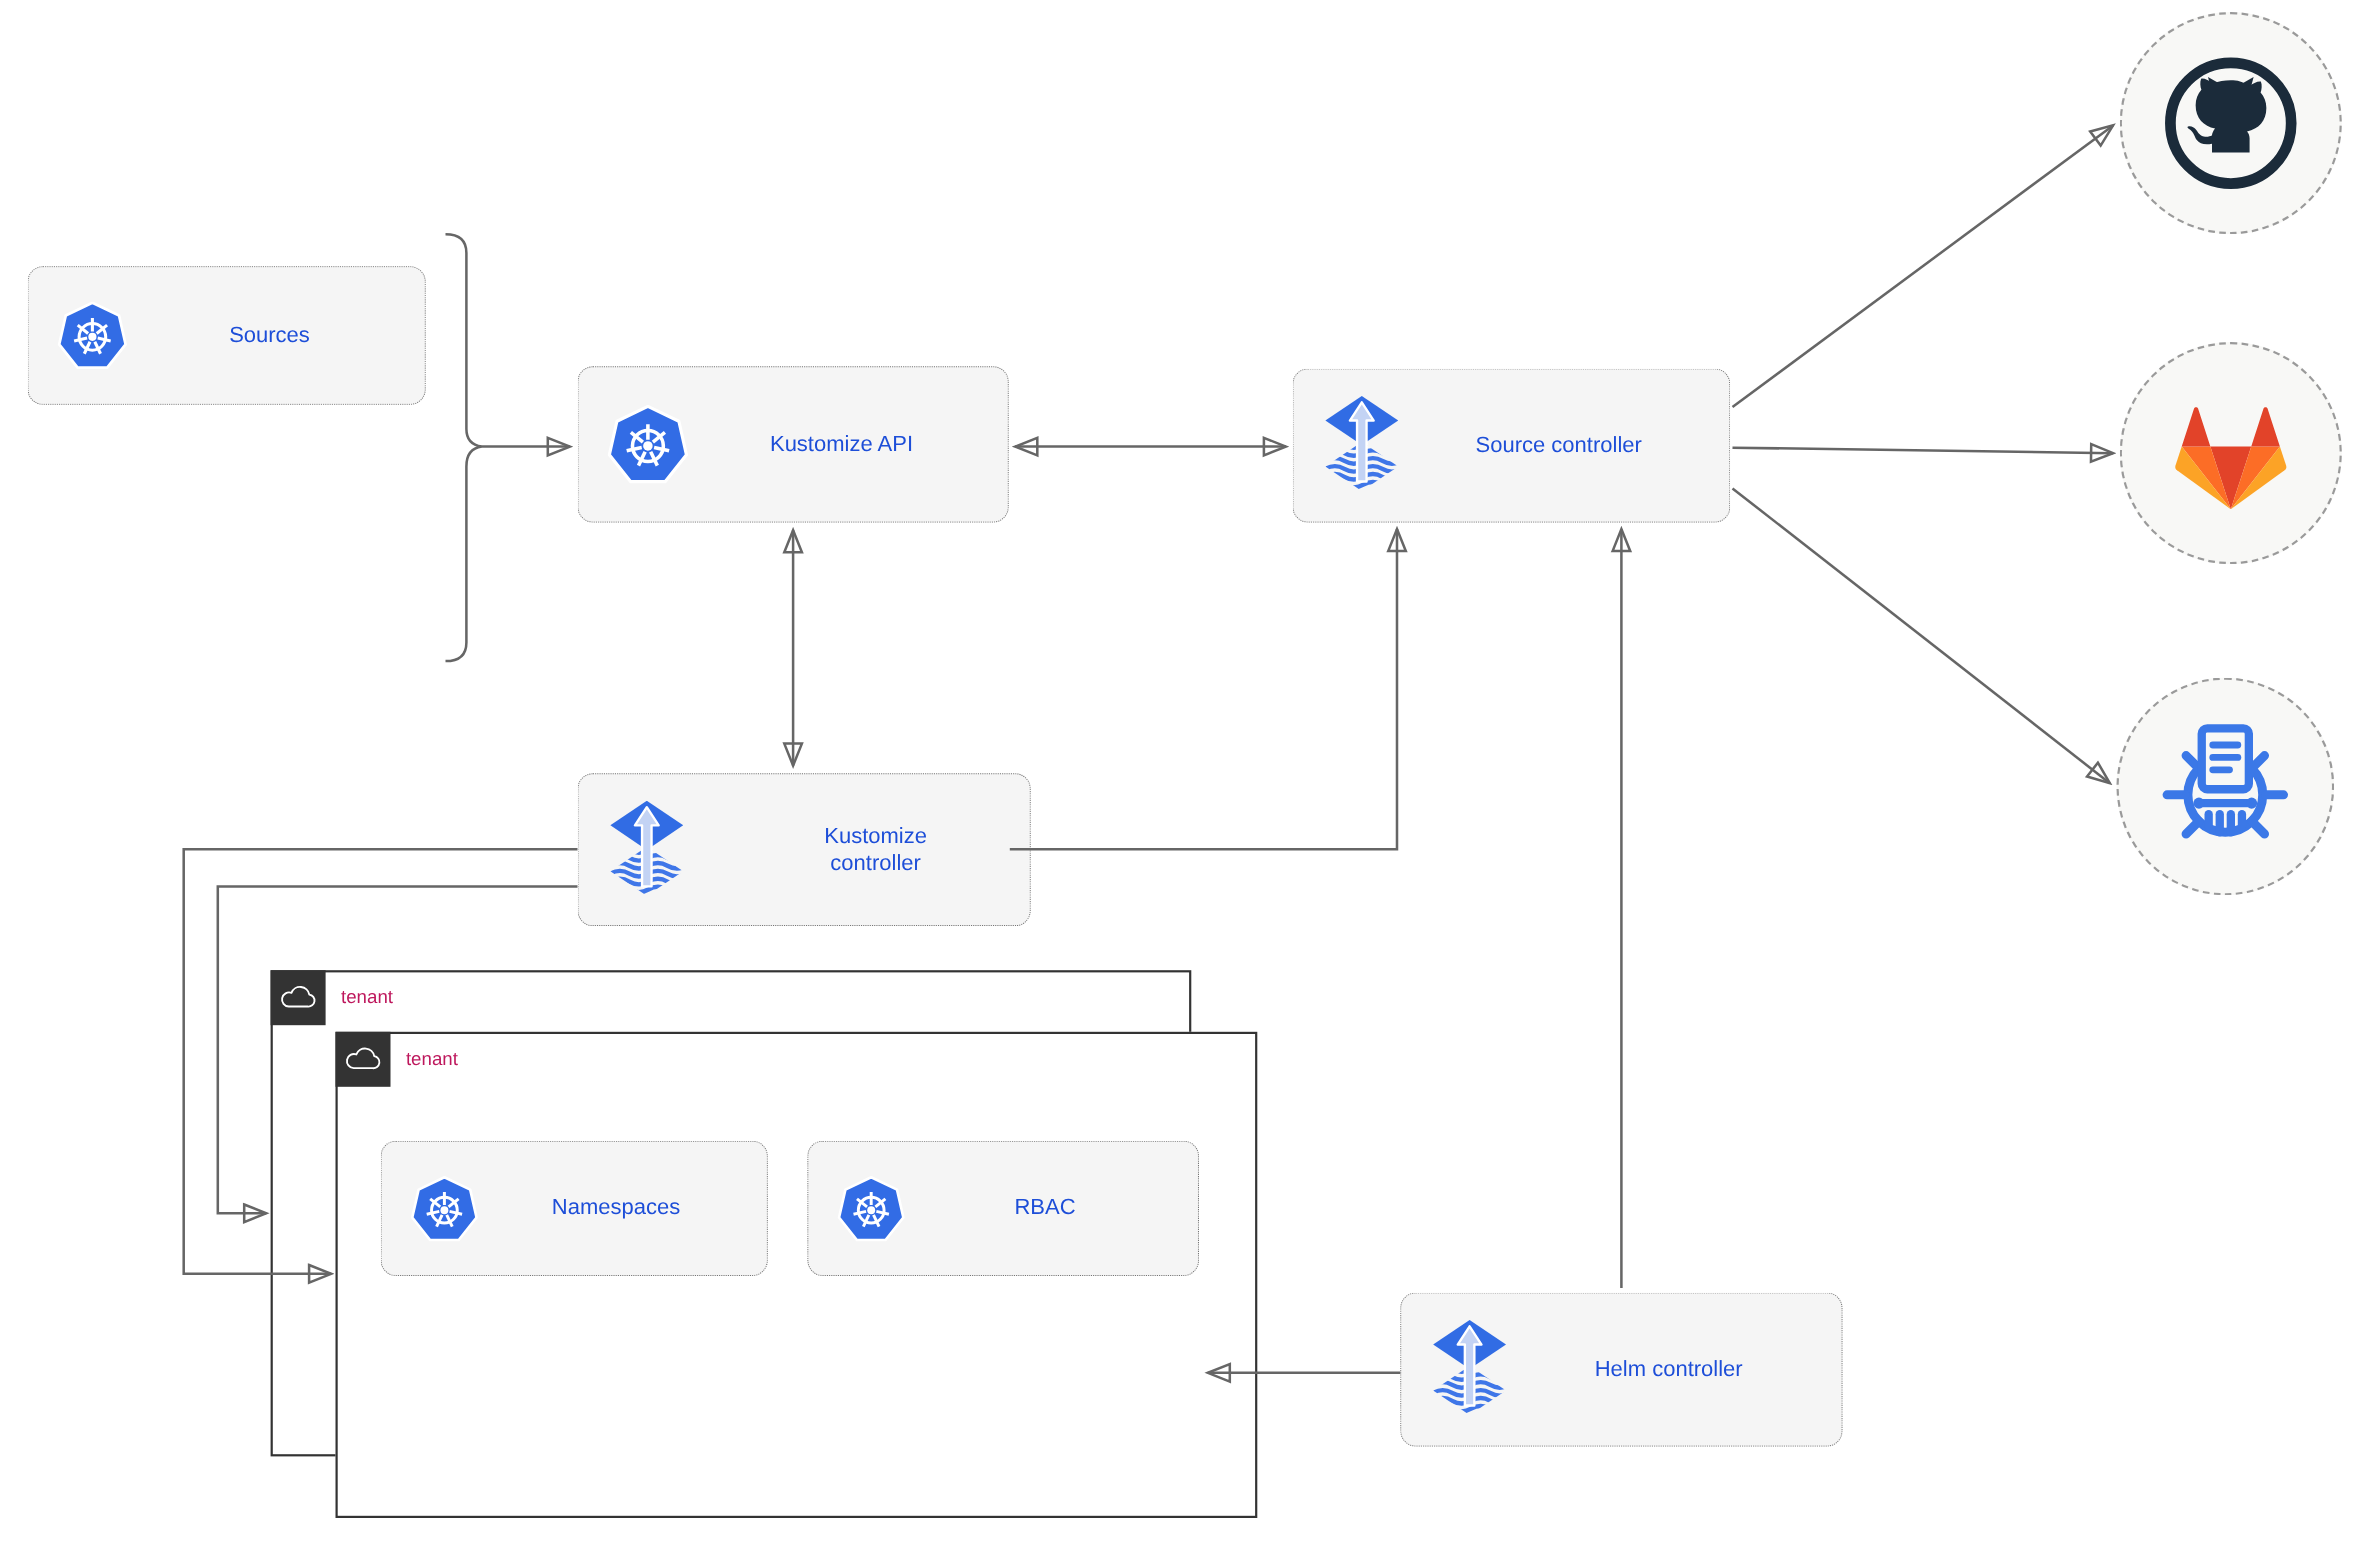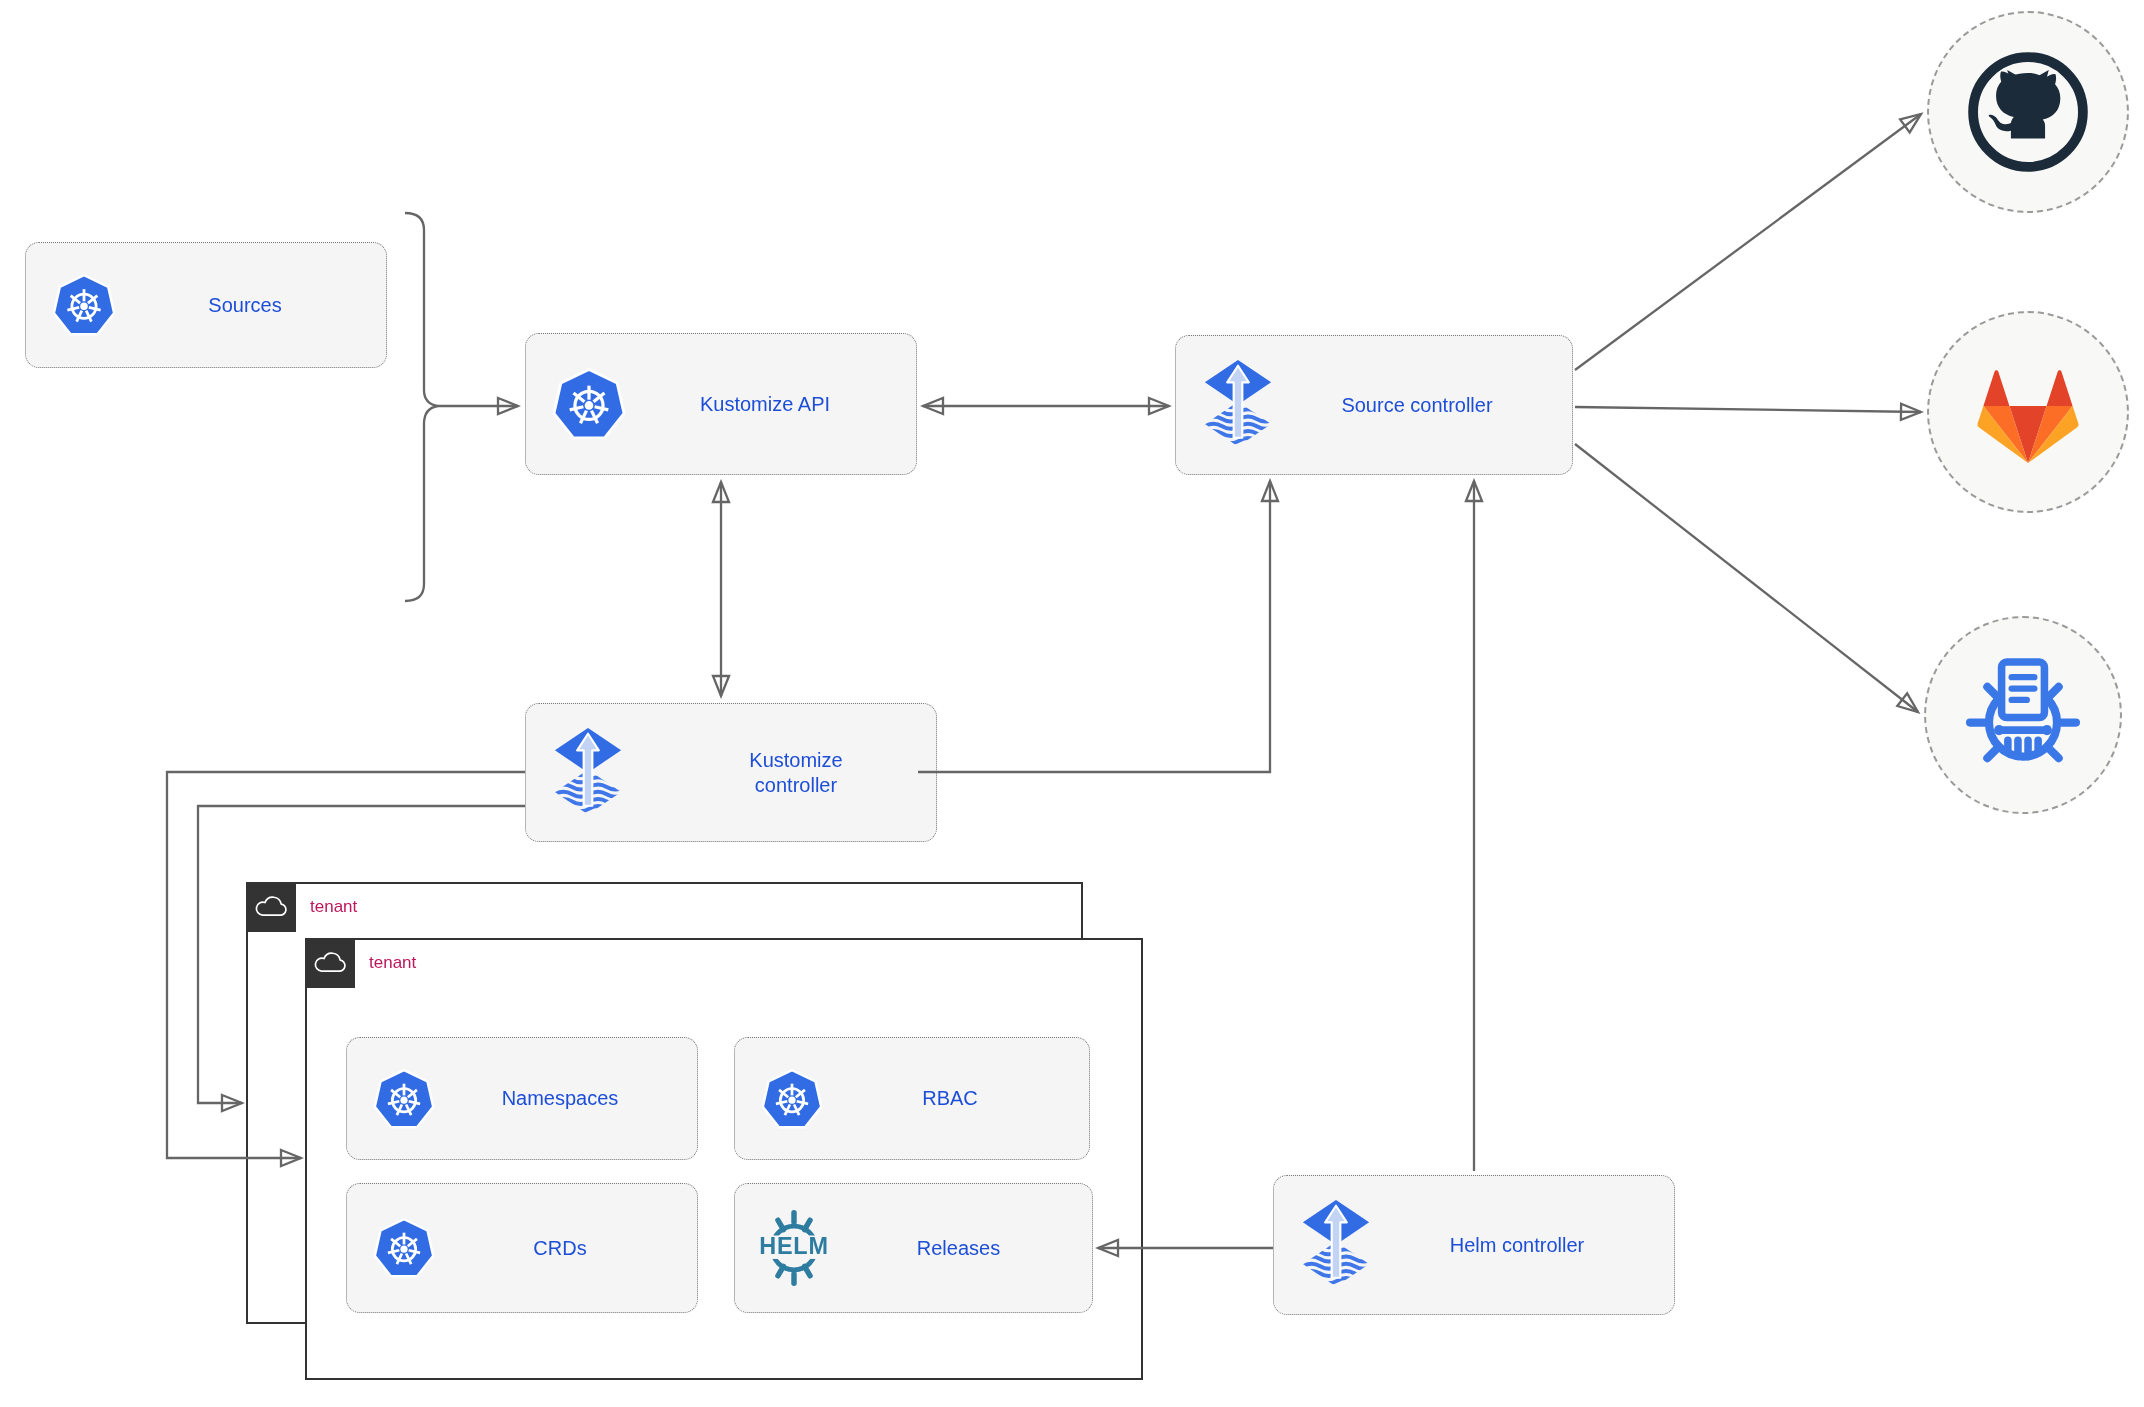--- a/index.html
+++ b/index.html
@@ -163,47 +163,21 @@
 
   <div class="node" style="left:734px;top:1037px;width:356px;height:123px;z-index:3;">
     <span class="icon">
       <svg width="62" height="60" viewBox="0 0 100 100">
           <use href="#k8s"></use>
         </svg>
       </span>
     <span class="label">RBAC</span>
   </div>
 
-  <div class="node" style="left:346px;top:1183px;width:352px;height:130px;z-index:3;">
-    <span class="icon">
-      <svg width="62" height="60" viewBox="0 0 100 100">
-          <use href="#k8s"></use>
-        </svg>
-      </span>
-    <span class="label">CRDs</span>
-  </div>
-
-  <div class="node" style="left:734px;top:1183px;width:359px;height:130px;padding-left:16px;z-index:3;">
-    <span class="icon">
-      <svg width="86" height="84" viewBox="0 0 110 100">
-        <circle cx="55" cy="50" r="28" fill="none" stroke="#2e7da0" stroke-width="6"></circle>
-        <g stroke="#2e7da0" stroke-width="7" stroke-linecap="round">
-          <line x1="55" y1="17" x2="55" y2="5"></line>
-          <line x1="55" y1="83" x2="55" y2="95"></line>
-          <line x1="68.5" y1="26.6" x2="75.5" y2="14.5"></line>
-          <line x1="41.5" y1="26.6" x2="34.5" y2="14.5"></line>
-          <line x1="68.5" y1="73.4" x2="75.5" y2="85.5"></line>
-          <line x1="41.5" y1="73.4" x2="34.5" y2="85.5"></line>
-        </g>
-        <rect x="-2" y="34" width="114" height="30" fill="#f5f5f5"></rect>
-        <text x="55" y="58" text-anchor="middle" font-family="Liberation Sans, sans-serif" font-size="30" font-weight="bold" letter-spacing="1" fill="#2e7da0">HELM</text>
-      </svg>
-      </span>
-    <span class="label">Releases</span>
-  </div>
+
 
   <div class="remote" style="left:1927px;top:11px;width:202px;height:202px;">
     <svg width="122" height="122" viewBox="0 0 100 100">
       <circle cx="50" cy="50" r="45" fill="none" stroke="#1b2b3a" stroke-width="8"></circle>
       <g fill="#1b2b3a" transform="translate(0,3)">
         <polygon points="36,24 33,12.5 43.5,18.5"></polygon>
         <polygon points="64,24 67,12.5 56.5,18.5"></polygon>
         <path d="M50,15 c-4.8,0 -9.2,0.8 -13,2.3 c-3.2,-2.2 -6.8,-3.9 -9.1,-3.5 c-1.1,2.6 -0.6,6.1 0.2,8.3
                  c-2.7,3.1 -4.3,7 -4.3,11.5 c0,9.8 5.9,15.5 14.5,17.4 c-1.1,1.2 -2,3 -2.4,5.1
                  c-2.1,0.9 -7.5,2.5 -10.8,-3 c0,0 -1.9,-3.6 -5.7,-3.9 c0,0 -3.6,-0.1 -0.3,2.3

